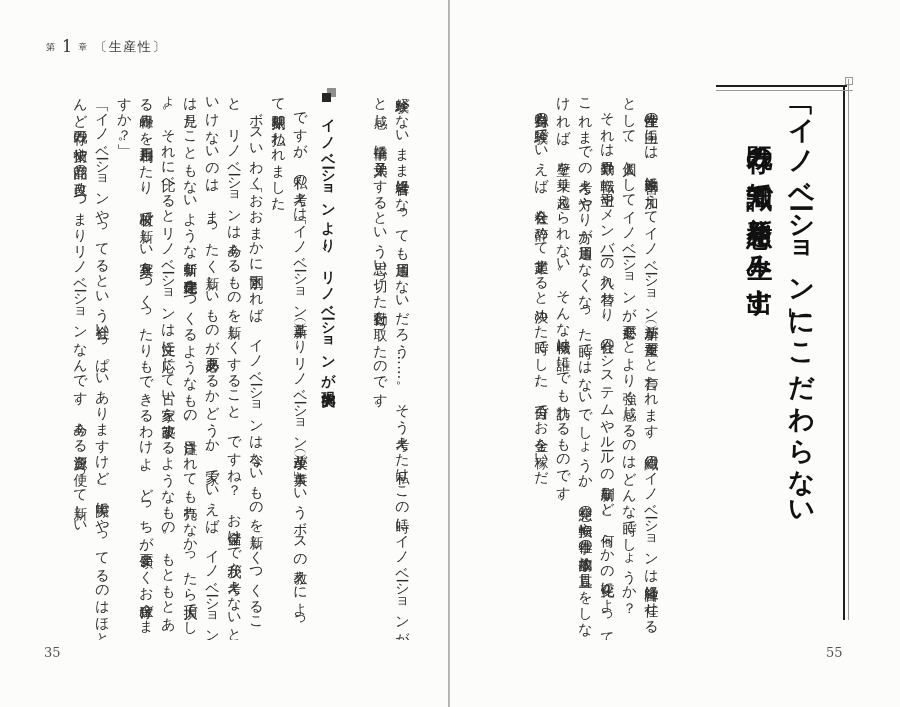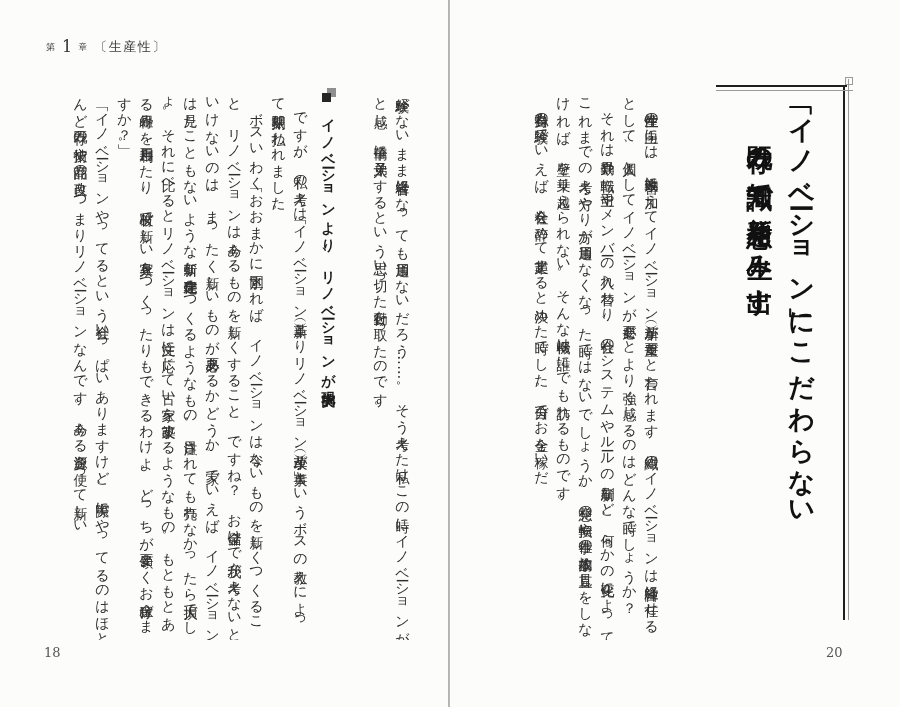--- a/index.html
+++ b/index.html
@@ -109,34 +109,34 @@
       <p>「イノベーション」にこだわらない</p>
       <p class="ind">既存の知識で新発想を生み出す</p>
     </div>
 
     <div class="vbody right-body">
       <p class="indent">生産性の向上には、効率改善に加えてイノベーション（革新）が重要だと言われます。組織のイノベーションは経営陣に任せるとして、個人としてイノベーションが必要だとより強く感じるのはどんな時でしょうか？</p>
       <p class="indent">それは異動や転職、上司やメンバーの入れ替わり、会社のシステムやルールの刷新など、何らかの変化によってこれまでの考え方・やり方が通用しなくなった時ではないでしょうか。発想の転換や仕事の抜本的な見直しをしなければ、壁を乗り越えられない。そんな転機は誰にでも訪れるものです。</p>
       <p class="indent">私自身の経験でいえば、会社を辞めて起業すると決めた時でした。自分でお金を稼いだ</p>
     </div>
 
-    <div class="folio folio-right">20</div>
+    <div class="folio folio-right">55</div>
   </div>
 
   <div>
     <div class="vbody left-body">
       <p>経験がないまま経営者になっても通用しないだろう……。そう考えた私はこの時にイノベーションが必要と感じ、華僑に弟子入りするという思い切った行動を取ったのです。</p>
 
       <div class="subheading">
         <span class="sub-icon">
           <span class="sq-gray"></span><span class="sq-dark"></span>
         </span><span>イノベーションより、リノベーションが現実的</span>
       </div>
 
       <p class="indent">ですが、私の考えは「イノベーション（革新）よりリノベーション（改革）が大事」というボスの教えによって即刻振り払われました。</p>
       <p class="indent">ボスいわく「おおまかに区別すれば、イノベーションは今ないものを新しくつくること、リノベーションは今あるものを新しくすること、ですね？　お金儲けで我々が考えないといけないのは、まったく新しいものが必要あるかどうか。家でいえば、イノベーションは見たこともないような斬新な建売住宅をつくるようなもの。注目されても売れなかったら大損でしょ。それに比べるとリノベーションは注文に応じて古い家を改築するようなもの。もともとある骨組みを再利用したり、破材で新しい家具をつくったりもできるわけよ。どっちが要領よくお金稼げますか？」。</p>
       <p class="indent">「イノベーションやってるという会社いっぱいありますけど、実際にやってるのはほとんど既存の技術や商品の改良、つまりリノベーションなんです。今ある資源を使って新しい</p>
     </div>
 
-    <div class="folio folio-left">18</div>
+    <div class="folio folio-left">35</div>
   </div>
 
 </div>
 
 </body></html>

